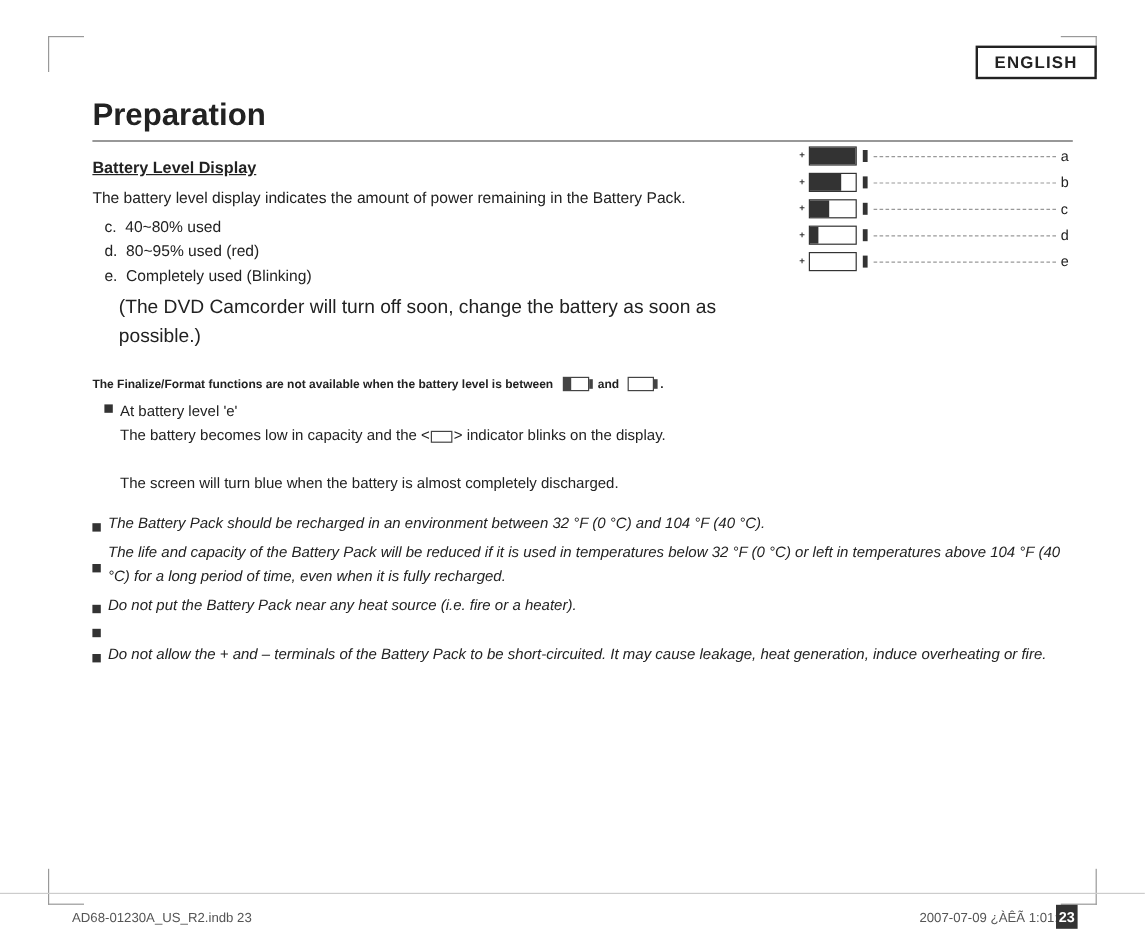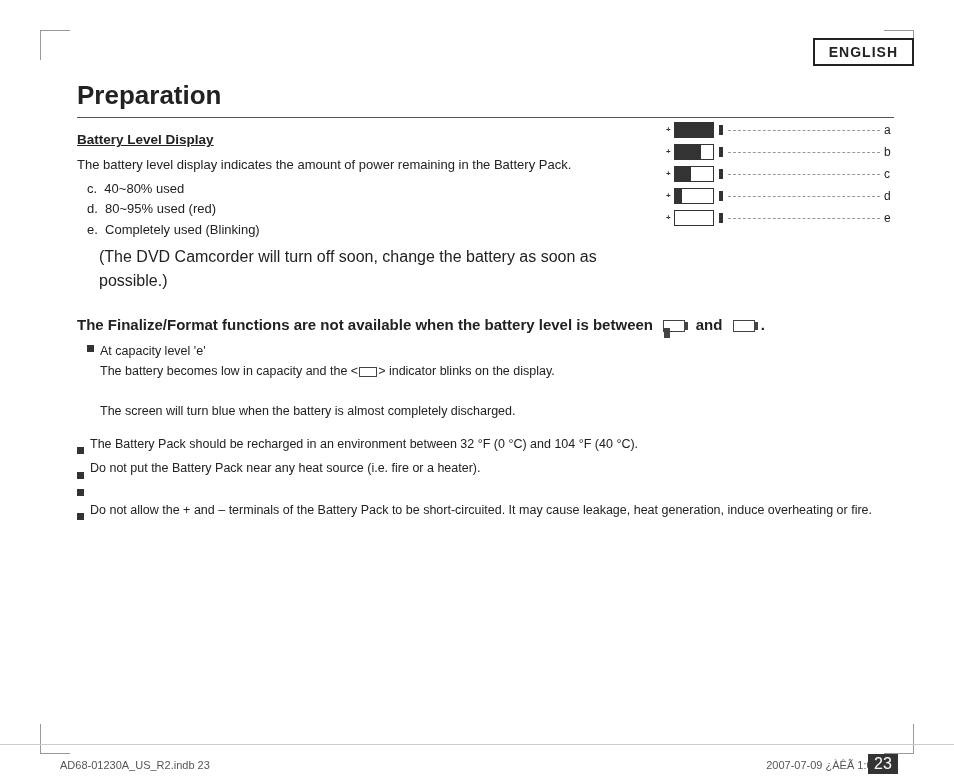--- a/index.html
+++ b/index.html
@@ -147,21 +147,21 @@
 
     
     .finalize-section {
       margin-bottom: 14px;
       line-height: 1.6;
     }
 
     .finalize-section p {
       font-weight: normal;
       margin-bottom: 4px;
-      font-size: 15px;
+      font-size: 10px;
     }
 
     .finalize-section .sub-bullet {
       display: flex;
       align-items: flex-start;
       margin-left: 10px;
       margin-bottom: 2px;
     }
 
     .bullet-sq {
@@ -190,24 +190,25 @@
       margin-top: 6px;
     }
 
     .pack-bullets {
       list-style: none;
       margin-top: 8px;
     }
 
     .pack-bullets li {
       display: flex;
-      align-items: flex-end;
+      align-items: center;
       margin-bottom: 5px;
       line-height: 1.55;
       font-size: 12.5px;
+      font-style: italic;
     }
 
     .pack-bullets li .bullet-sq {
       margin-top: 5px;
     }
 
     
     .footer {
       position: absolute;
       bottom: 0;
@@ -228,26 +229,26 @@
 
     .footer-right {
       font-size: 11px;
       color: #555;
     }
 
     .page-number-box {
       position: absolute;
       bottom: 10px;
       right: 56px;
-      width: 30px;
+      width: 18px;
       height: 20px;
       background: #333;
       color: #fff;
-      font-size: 16px;
-      font-weight: normal;
+      font-size: 12px;
+      font-weight: bold;
       display: flex;
       align-items: center;
       justify-content: center;
     }
 
     
     .corner-tl {
       position: absolute;
       top: 30px;
       left: 40px;
@@ -394,32 +395,36 @@
       </span>
       <strong>&nbsp;and&nbsp;</strong>
       <span style="display:inline-block; border:1.5px solid #444; width:22px; height:12px; vertical-align:middle; position:relative; margin:0 2px;">
         <span style="display:inline-block; width:3px; height:8px; background:#444; position:absolute; right:-4px; top:50%; transform:translateY(-50%);"></span>
       </span>
       <strong>.</strong>
     </p>
     <div class="sub-bullet">
       <span class="bullet-sq"></span>
       <div class="sub-text">
-        <span>At capacity level 'e'</span><br>
+        <span>At battery level 'e'</span><br>
         <span class="indent">The battery becomes low in capacity and the &lt;<span style="display:inline-block; border:1.5px solid #444; width:18px; height:10px; vertical-align:middle; margin:0 1px;"></span>&gt; indicator blinks on the display.</span><br>
         <span class="indent">The screen will turn blue when the battery is almost completely discharged.</span>
       </div>
     </div>
   </div>
 
   <div class="pack-section">
     <ul class="pack-bullets">
       <li>
         <span class="bullet-sq"></span>
         <span>The Battery Pack should be recharged in an environment between 32 °F (0 °C) and 104 °F (40 °C).</span>
+      </li>
+      <li>
+        <span class="bullet-sq"></span>
+        <span>The life and capacity of the Battery Pack will be reduced if it is used in temperatures below 32 °F (0 °C) or left in temperatures above 104 °F (40 °C) for a long period of time, even when it is fully recharged.</span>
       </li>
       <li>
         <span class="bullet-sq"></span>
         <span>Do not put the Battery Pack near any heat source (i.e. fire or a heater).</span>
       </li>
       <li>
         <span class="bullet-sq"></span>
       </li>
       <li>
         <span class="bullet-sq"></span>

